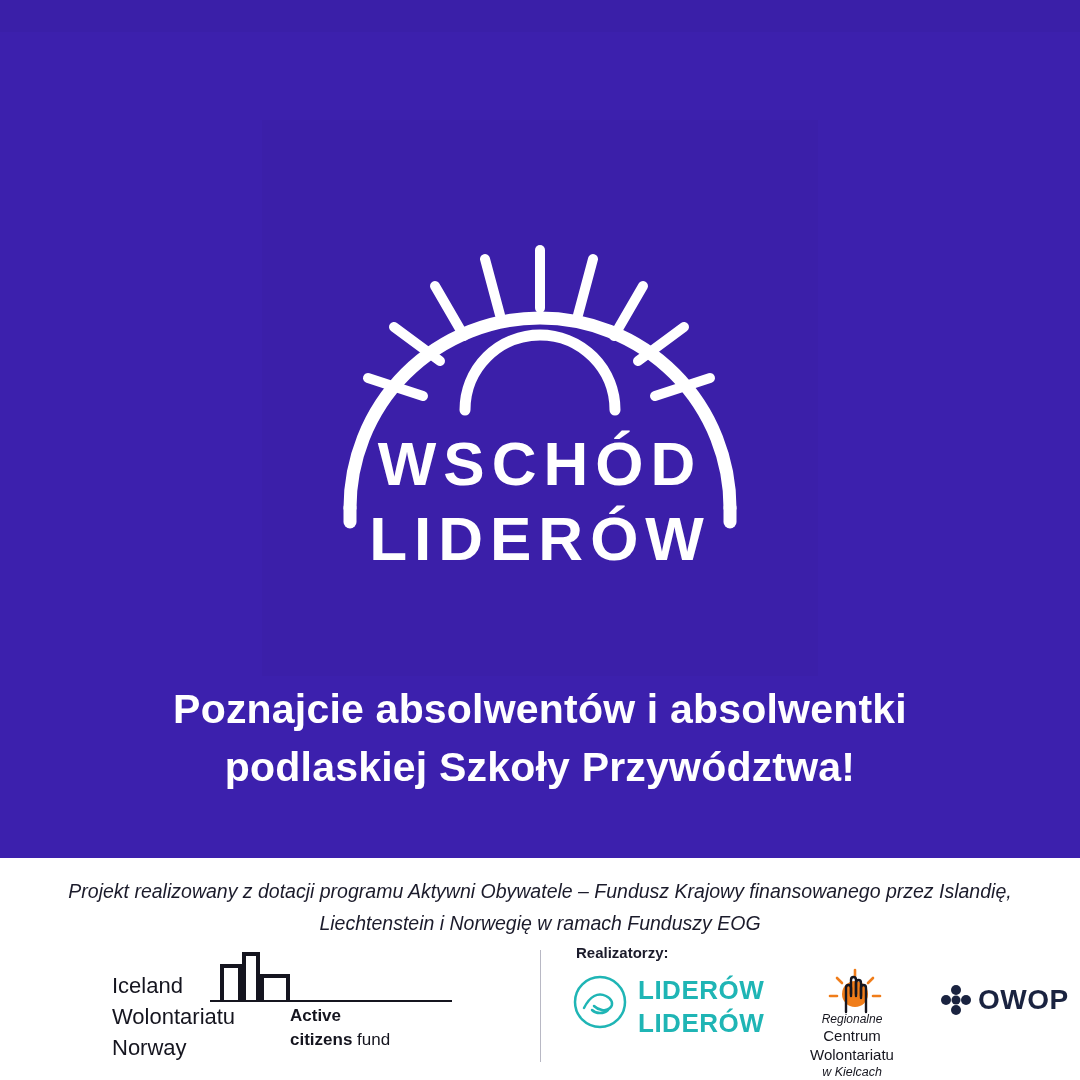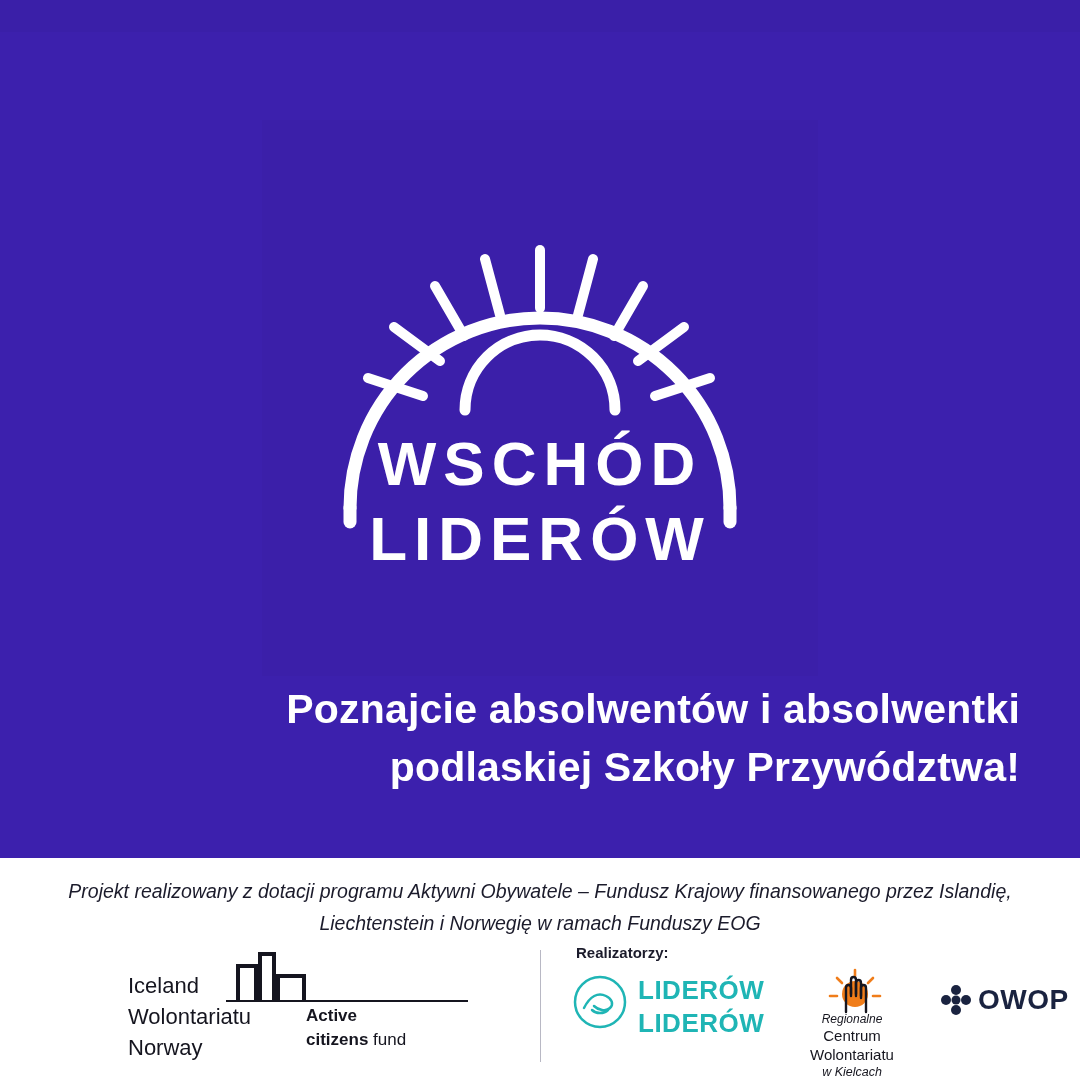--- a/index.html
+++ b/index.html
@@ -46,21 +46,21 @@
     height: 556px;
   }
   .logo-wrap svg {
     display: block;
   }
   .headline {
     position: absolute;
     left: 60px;
     top: 648px;
     width: 960px;
-    text-align: right;
+    text-align: center;
     color: #ffffff;
     font-size: 41px;
     font-weight: bold;
     line-height: 1.42;
     letter-spacing: 0.2px;
   }
   .headline .line {
     display: block;
   }
   
@@ -91,21 +91,21 @@
   .logos-row {
     position: absolute;
     left: 0;
     top: 86px;
     width: 1080px;
     height: 128px;
   }
   
   .acf {
     position: absolute;
-    left: 128px;
+    left: 112px;
     top: 8px;
     width: 340px;
     height: 120px;
   }
   .acf-countries {
     position: absolute;
     left: 0;
     top: 18px;
     font-size: 22px;
     line-height: 1.42;

